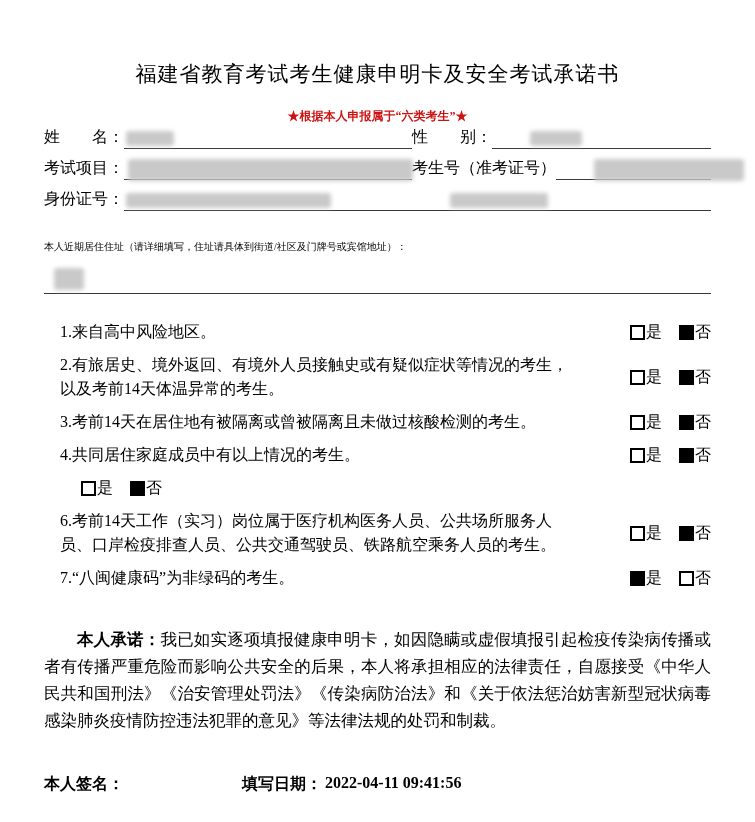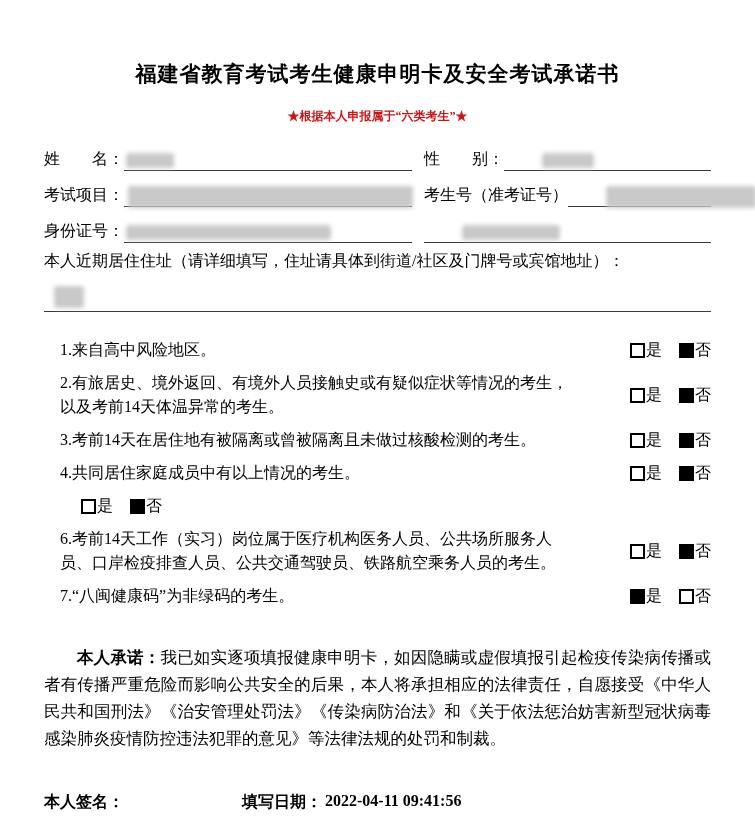--- a/index.html
+++ b/index.html
@@ -10,60 +10,58 @@
     color:#000;
     position:relative;
     overflow:hidden;
   }
   .page { position:relative; width:755px; height:822px; padding:0 44px; }
 
   .form-title {
     margin-top:60px;
     text-align:center;
     font-size:21px;
-    font-weight:bold;
+    font-weight:normal;
     letter-spacing:1px;
   }
   .form-subtitle {
     margin-top:20px;
     text-align:center;
     font-size:12px;
     font-weight:bold;
     color:#cc1414;
   }
 
   
   .fields {
-    margin-top:22px;
     display:grid;
     grid-template-columns:368px 1fr;
     row-gap:7px;
     column-gap:0;
     font-size:16px;
-    gap:12px;
   }
   .field { display:flex; align-items:flex-end; height:24px; }
   .field .flabel { white-space:nowrap; padding-bottom:1px; }
   .field .fvalue {
     flex:1; border-bottom:1px solid #3a3a3a;
     height:22px; position:relative;
   }
   .blur {
     background:#c9c9c9; filter:blur(2px); border-radius:3px;
     position:absolute; bottom:2px;
   }
   .blur.name   { left:2px;  width:48px;  height:15px; }
   .blur.gender { left:38px; width:52px;  height:15px; }
   .blur.exam   { left:4px;  width:285px; height:22px; bottom:-2px; }
   .blur.cand   { left:38px; width:150px; height:22px; bottom:-2px; }
   .blur.idno   { left:2px;  width:205px; height:15px; }
   .blur.phone  { left:38px; width:98px;  height:15px; }
 
   
-  .address { margin-top:8px; font-size:16px; }
+  .address { margin-top:29px; font-size:10px; }
   .address-line {
     margin-top:6px; height:34px;
     border-bottom:1px solid #3a3a3a; position:relative;
   }
   .blur.addr { left:10px; bottom:3px; width:30px; height:22px; }
 
   
   .questions { margin-top:26px; }
   .q-row {
     display:flex; align-items:center;

